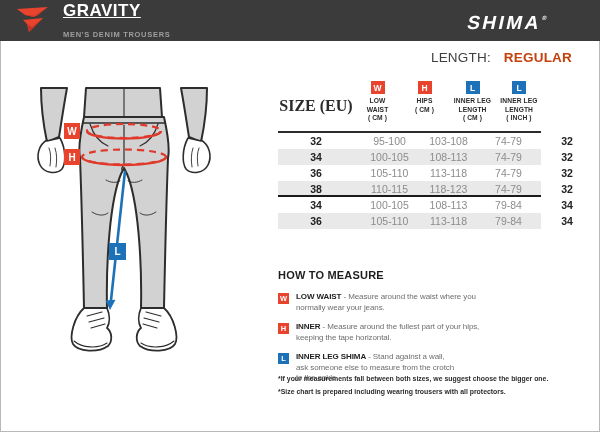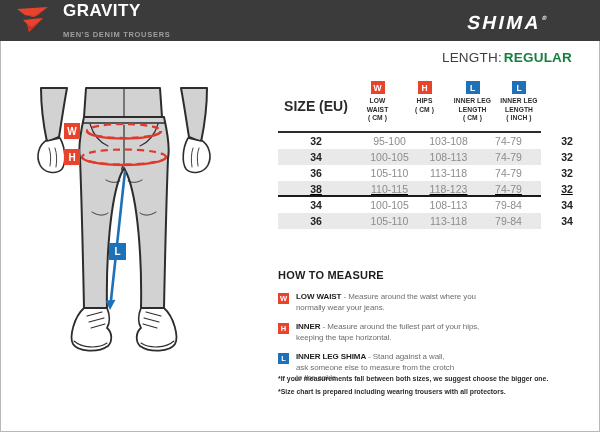--- a/index.html
+++ b/index.html
@@ -8,56 +8,56 @@
     position:relative; width:600px; height:432px; overflow:hidden;
     background:#fff; font-family:"Liberation Sans", sans-serif;
   }
   
   .topbar {
     position:absolute; top:0; left:0; width:600px; height:41px;
     background:#3b3b3b; display:flex; align-items:center; padding-left:17px;
   }
   .logo-mark { width:33px; height:27px; flex:0 0 auto; }
   .titleblock { margin-left:13px; }
-  .title { color:#fff; font-size:17px; font-weight:bold; letter-spacing:.5px; line-height:18px; }
+  .title { color:#fff; font-size:17px; font-weight:bold; letter-spacing:.5px; line-height:18px;text-decoration:underline; }
   .subtitle { color:#9f9f9f; font-size:7.5px; font-weight:bold; letter-spacing:.7px; margin-top:10px; }
   .brand {
     position:absolute; right:54px; top:50%; transform:translateY(-54%) skewX(-12deg);
     color:#fff; font-weight:bold; font-size:19px; letter-spacing:2.5px; line-height:19px;
   }
   .brand sup { font-size:6px; letter-spacing:0; vertical-align:9px; }
   
   .content {
     position:absolute; top:41px; left:0; right:0; bottom:0;
     background:#fff; border:1px solid #b8b8b8; border-top:none;
   }
   .fitting { position:absolute; top:9px; right:27px; font-size:13.5px; color:#3f3f3f; letter-spacing:.2px; }
-  .fitting b { color:#15803d; margin-left:2px; }
+  .fitting b { color:#c2410c; margin-left:13px; }
   
   .figure { position:absolute; left:1px; top:4px; }
   
   .size-table { position:absolute; left:277px; top:40px; width:263px; }
   .t-head { display:grid; grid-template-columns:76px 47px 47px 49px 44px; height:50px; }
   .t-col { display:flex; flex-direction:column; align-items:center; }
   .t-col .badge { margin-bottom:3px; }
   .col-lines {
     font-size:6.7px; font-weight:bold; color:#2a2a2a; text-align:center;
     line-height:8.5px; white-space:pre-line; letter-spacing:.1px;
   }
-  .size-head { justify-content:center; font-size:14px; font-weight:bold; color:#2a2a2a; }
+  .size-head { justify-content:center; font-size:16px; font-weight:bold; color:#2a2a2a;font-family:Liberation Serif, serif; }
   .badge {
     display:flex; align-items:center; justify-content:center;
     width:14px; height:13px; color:#fff; font-weight:bold; font-size:8.5px;
   }
   .badge.red { background:#e8432d; }
   .badge.blue { background:#1d71b8; }
   .t-rows { border-top:2px solid #2b2b2b; }
   .t-row { display:grid; grid-template-columns:76px 47px 47px 49px 44px; height:16px;gap:12px; }
   .t-row.stripe { background:#e9e9e9; }
-  .t-row.group-end { border-bottom:2px solid #1a1a1a;text-decoration:underline; }
+  .t-row.group-end { border-bottom:2px solid #1a1a1a; }
   .t-row div { text-align:center; line-height:16px; font-size:10.5px; color:#8c8c8c; }
   .t-row div.strong { color:#222; font-weight:bold; }
   
   .how-to { position:absolute; left:277px; top:228px; width:280px; }
   .hm-heading { font-size:11px; font-weight:bold; color:#1d1d1d; letter-spacing:.2px; margin-bottom:11px; }
   .hm-item { display:flex; margin-bottom:9px; }
   .hm-item .badge { flex:0 0 auto; width:11px; height:11px; font-size:7.5px; margin-right:7px; margin-top:0.5px; }
   .hm-text { font-size:8px; color:#6e6e6e; line-height:10.5px; letter-spacing:-.1px; }
   .hm-text b { color:#1d1d1d; }
   .hm-text .desc { white-space:pre-line; }

